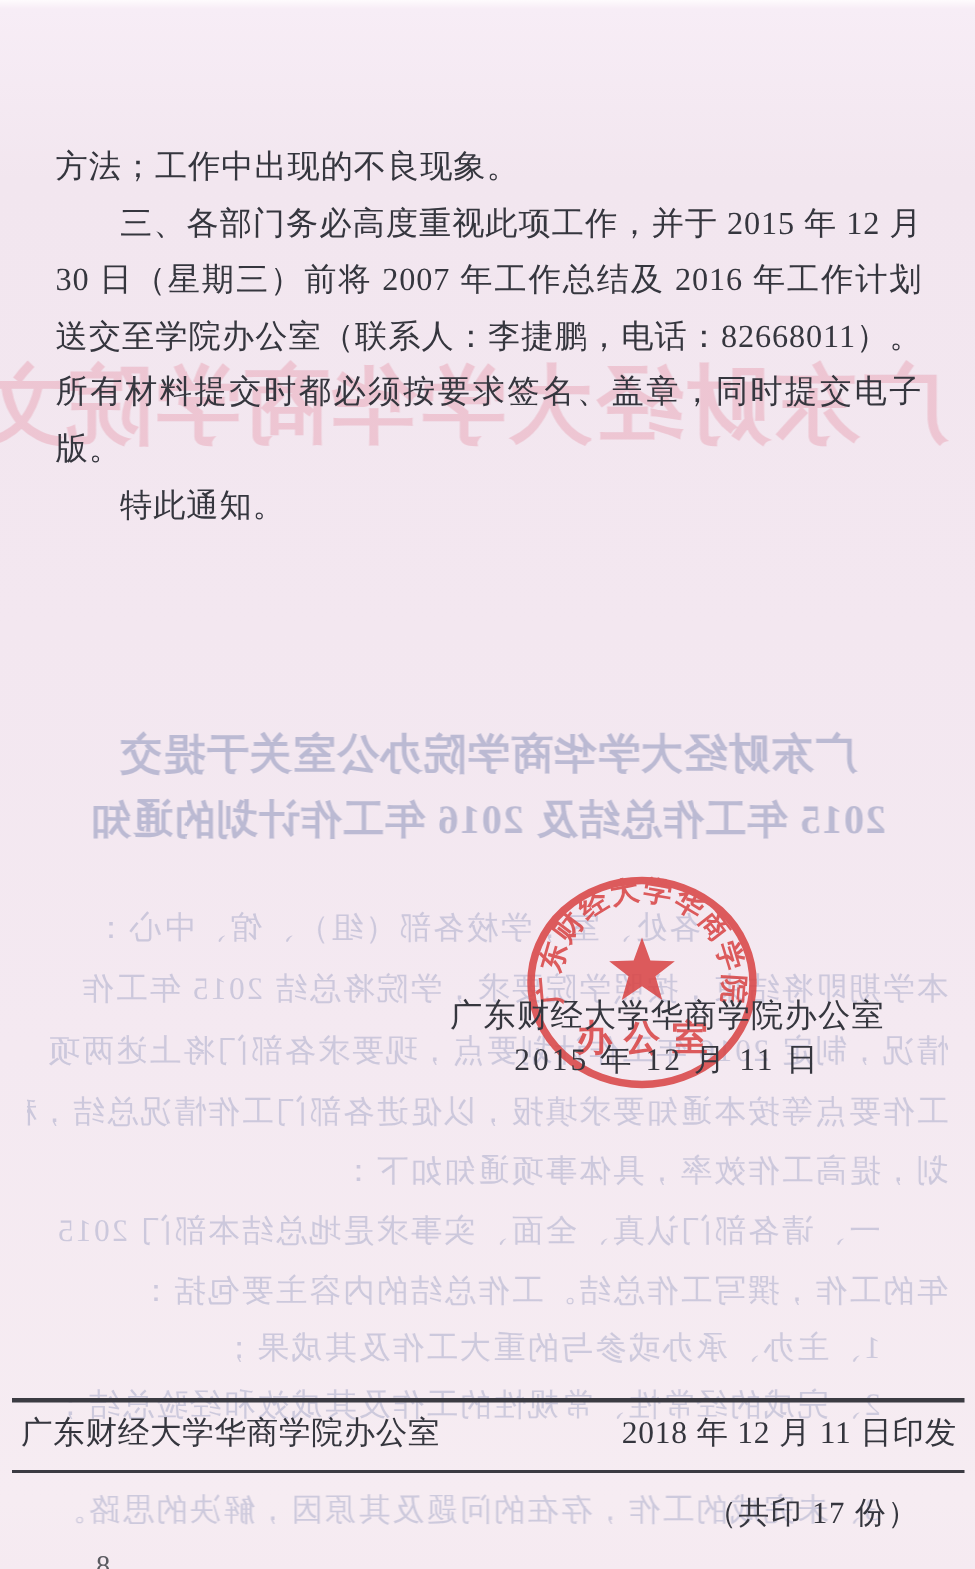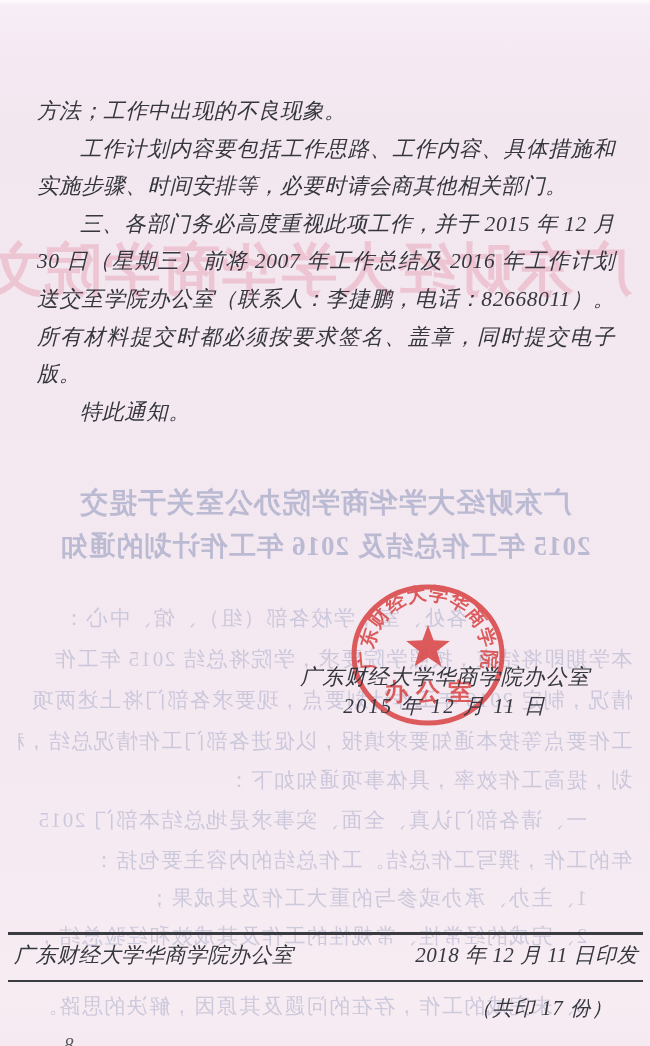--- a/index.html
+++ b/index.html
@@ -28,21 +28,21 @@
   .bleed-title.t1{top:484px;font-size:28px;}
   .bleed-title.t2{top:528px;font-size:27px;}
   .bleed-line{
     position:absolute;left:0;width:100%;
     font-size:21px;letter-spacing:1.5px;color:rgba(134,142,184,0.36);
     white-space:nowrap;overflow:hidden;
   }
   
   .seal{position:absolute;left:348px;top:584px;width:160px;height:146px;z-index:2;opacity:0.87;}
   
-  .ink{position:absolute;inset:0;z-index:3;color:#35363e;font-style:italic;}
+  .ink{position:absolute;inset:0;z-index:3;color:#35363e;}
   .doc-body{
     position:absolute;left:37px;top:93px;width:578px;
     font-size:21.5px;line-height:37.6px;letter-spacing:0.6px;
     text-align:justify;text-justify:inter-ideograph;
   }
   .doc-body p{margin:0;}
   .doc-body p.indent{text-indent:2em;}
   .signature{
     position:absolute;left:250px;top:662px;width:390px;
     text-align:center;font-size:21.5px;letter-spacing:0.8px;
@@ -89,21 +89,20 @@
       <textPath href="#sealArc" startOffset="2" textLength="200">广东财经大学华商学院</textPath>
     </text>
     <polygon points="80,41 85.6,56.3 101.9,56.9 89,66.9 93.5,82.6 80,73.5 66.5,82.6 71,66.9 58.1,56.9 74.4,56.3" fill="#d84545"></polygon>
     <text x="84" y="116" text-anchor="middle" font-size="24" font-weight="bold" fill="#d84545" letter-spacing="8" font-family="Liberation Serif, DejaVu Serif, serif">办公室</text>
   </svg>
 
   <div class="ink">
 
     <div class="doc-body">
       <p>方法；工作中出现的不良现象。</p>
-      <p class="indent">工作计划内容要包括工作思路、工作内容、具体措施和实施步骤、时间安排等，必要时请会商其他相关部门。</p>
       <p class="indent">三、各部门务必高度重视此项工作，并于 2015 年 12 月 30 日（星期三）前将 2007 年工作总结及 2016 年工作计划送交至学院办公室（联系人：李捷鹏，电话：82668011）。所有材料提交时都必须按要求签名、盖章，同时提交电子版。</p>
       <p class="indent">特此通知。</p>
     </div>
 
     <div class="signature">
       <div class="sig-org">广东财经大学华商学院办公室</div>
       <div class="sig-date">2015 年 12 月 11 日</div>
     </div>
 
     <div class="rule r1"></div>

